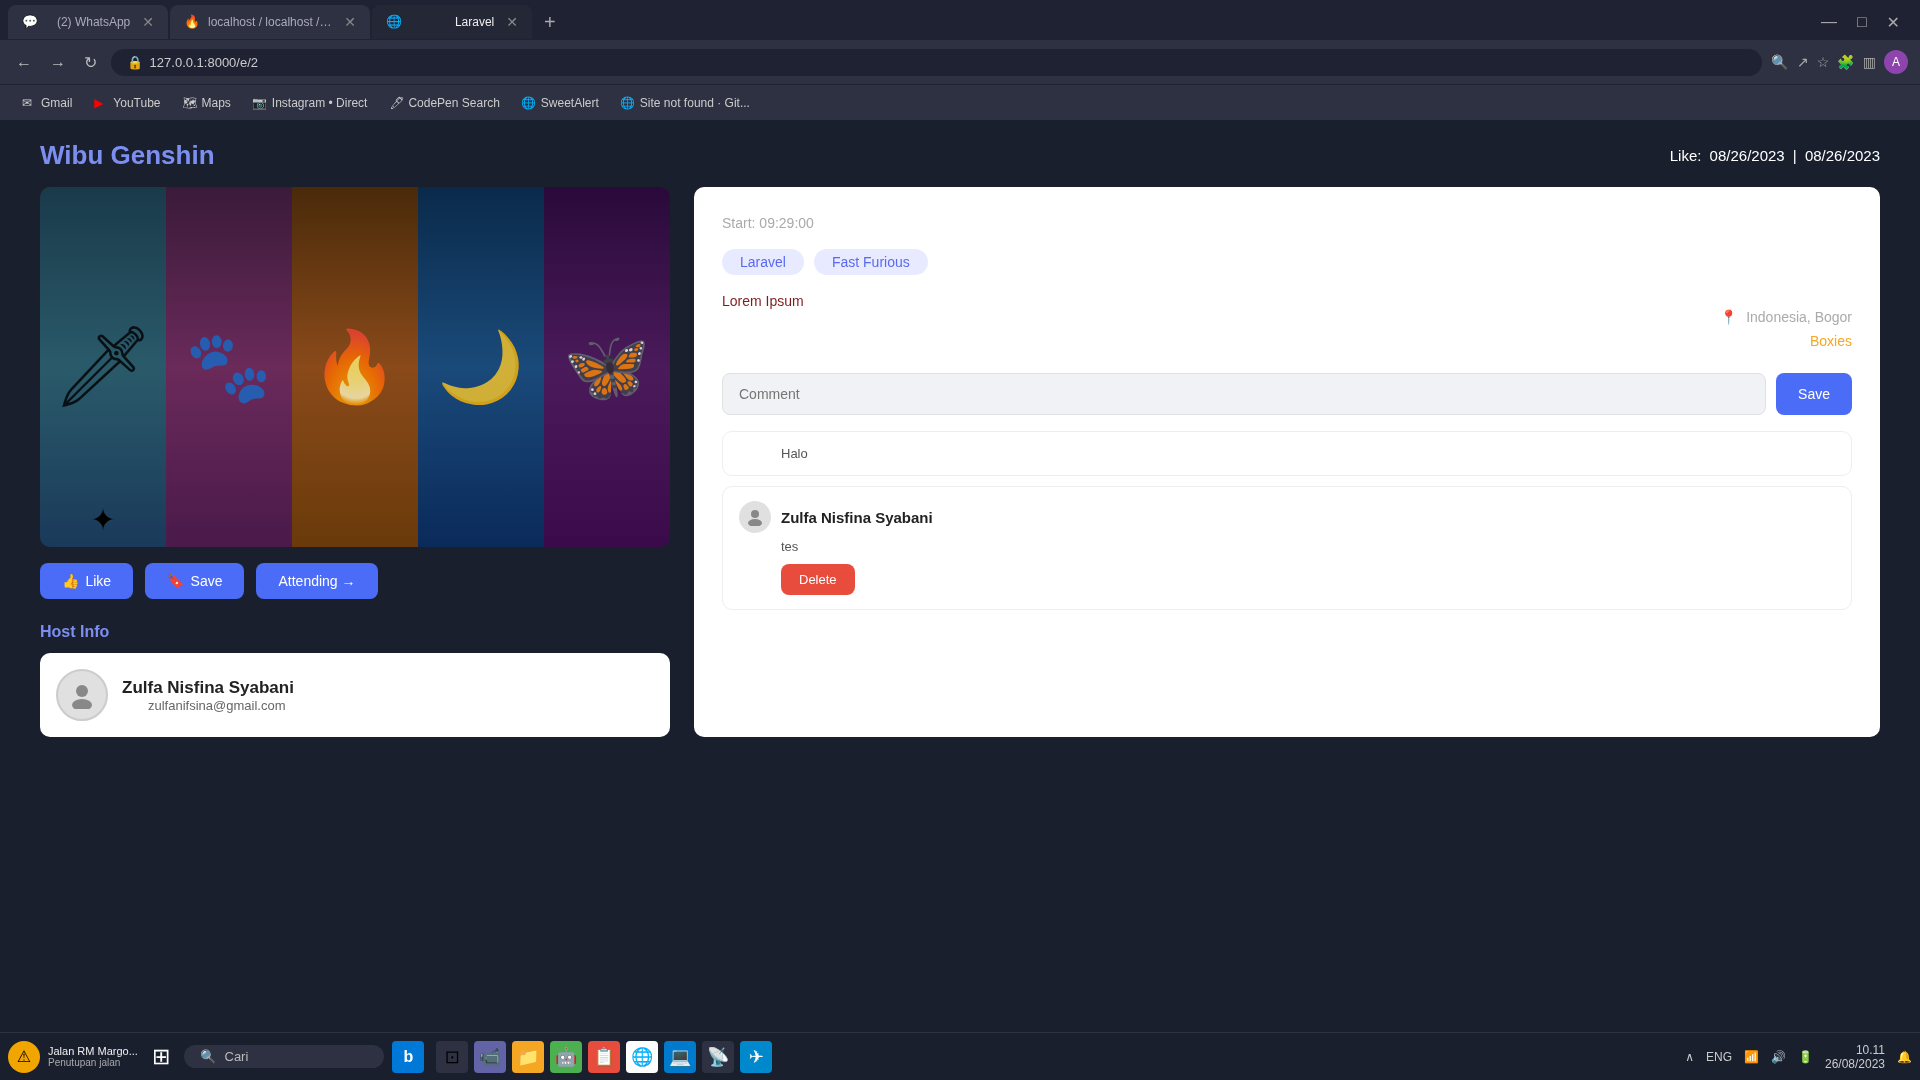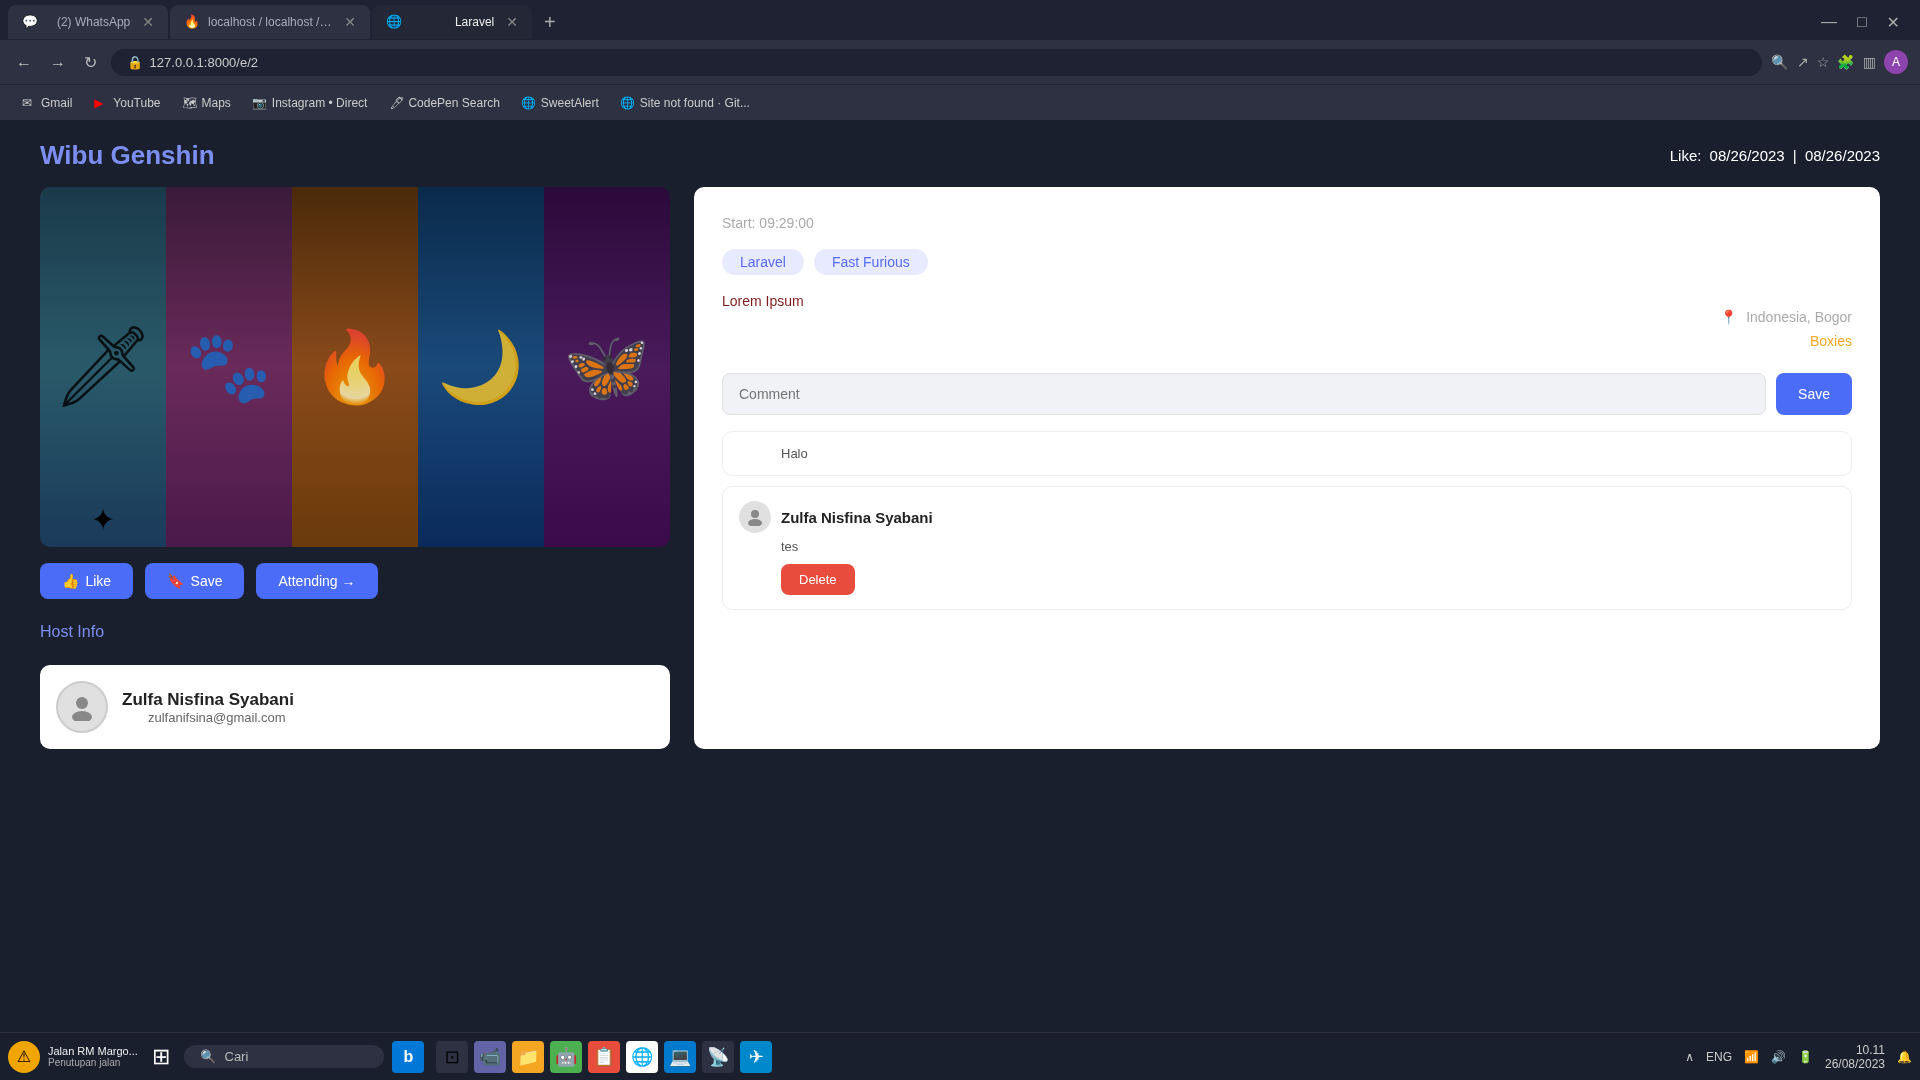--- a/index.html
+++ b/index.html
@@ -45,21 +45,21 @@
     .anime-panel:nth-child(4) { background: linear-gradient(180deg, #0a2a4a 0%, #1a4a7a 50%, #0a2a5a 100%); }
     .anime-panel:nth-child(5) { background: linear-gradient(180deg, #2a0a3a 0%, #4a1a5a 50%, #3a0a4a 100%); }
     .panel-char { width: 100%; height: 100%; display: flex; align-items: center; justify-content: center; font-size: 40px; }
 
     .event-actions { display: flex; gap: 12px; margin-top: 16px; }
     .btn-like { background: #4a6cf7; color: #fff; border: none; border-radius: 8px; padding: 10px 22px; font-size: 14px; cursor: pointer; display: flex; align-items: center; gap: 6px; }
     .btn-save { background: #4a6cf7; color: #fff; border: none; border-radius: 8px; padding: 10px 22px; font-size: 14px; cursor: pointer; display: flex; align-items: center; gap: 6px; }
     .btn-attending { background: #4a6cf7; color: #fff; border: none; border-radius: 8px; padding: 10px 22px; font-size: 14px; cursor: pointer; display: flex; align-items: center; gap: 6px; }
 
     .host-info-section { margin-top: 24px; }
-    .host-info-title { color: #7c8ff0; font-size: 16px; font-weight: 400; margin-bottom: 24px; }
+    .host-info-title { color: #7c8ff0; font-size: 16px; font-weight: 700; margin-bottom: 12px; }
     .host-card { background: #fff; border-radius: 10px; padding: 16px; display: flex; align-items: center; gap: 14px; }
     .host-avatar { width: 52px; height: 52px; border-radius: 50%; background: #e0e0e0; border: 2px solid #ccc; display: flex; align-items: center; justify-content: center; font-size: 22px; color: #888; flex-shrink: 0; }
     .host-name { font-size: 17px; font-weight: 600; color: #222; }
     .host-email { font-size: 13px; color: #666; margin-left: 26px; }
 
     
     .event-right { flex: 1; background: #fff; border-radius: 10px; padding: 28px; }
     .event-start { color: #aaa; font-size: 14px; margin-bottom: 18px; }
     .tags { display: flex; gap: 10px; margin-bottom: 18px; flex-wrap: wrap; }
     .tag { background: #e8eaff; color: #5a6af0; border-radius: 20px; padding: 5px 18px; font-size: 14px; font-weight: 500; }

